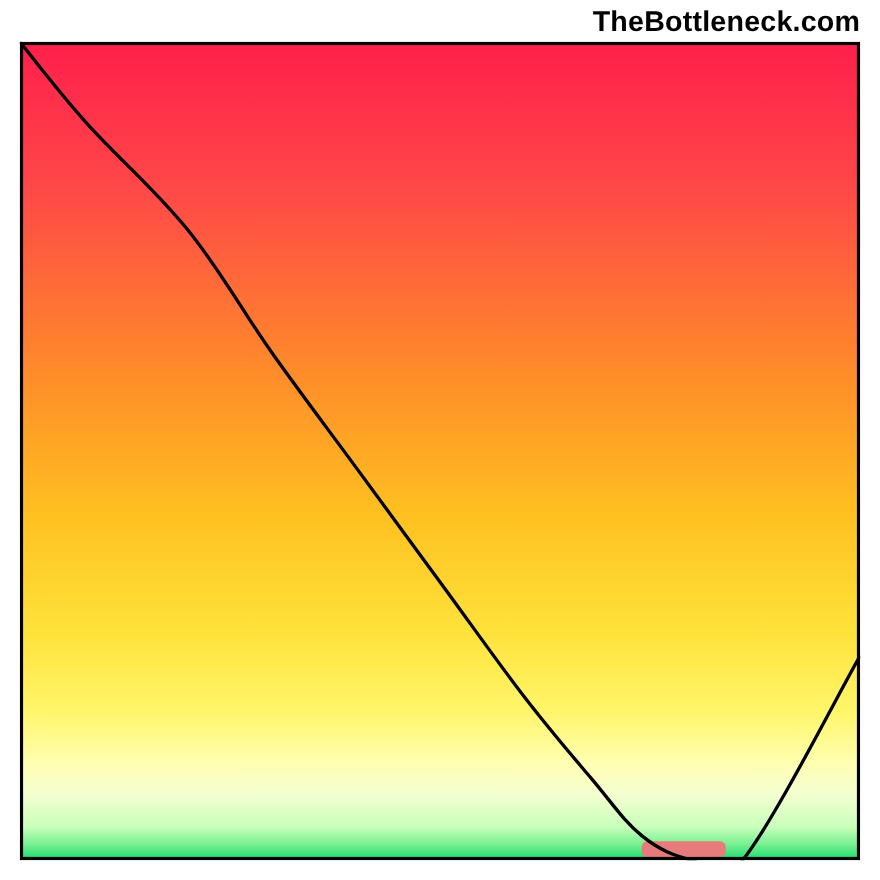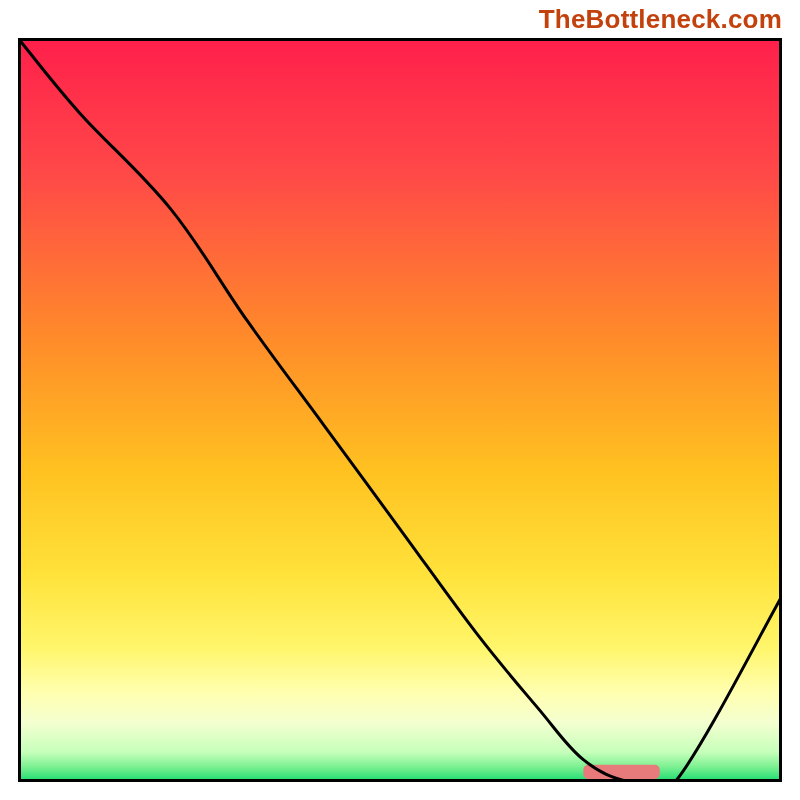--- a/index.html
+++ b/index.html
@@ -15,21 +15,21 @@
     position: relative;
     width: 800px;
     height: 800px;
   }
   .watermark {
     position: absolute;
     top: 4px;
     right: 18px;
     font-size: 26px;
     font-weight: 600;
-    color: #c2410c;
+    color: #000000;
     letter-spacing: 0.2px;
   }
   .plot {
     position: absolute;
     left: 18px;
     top: 38px;
     width: 764px;
     height: 744px;
   }
   svg { display: block; }

